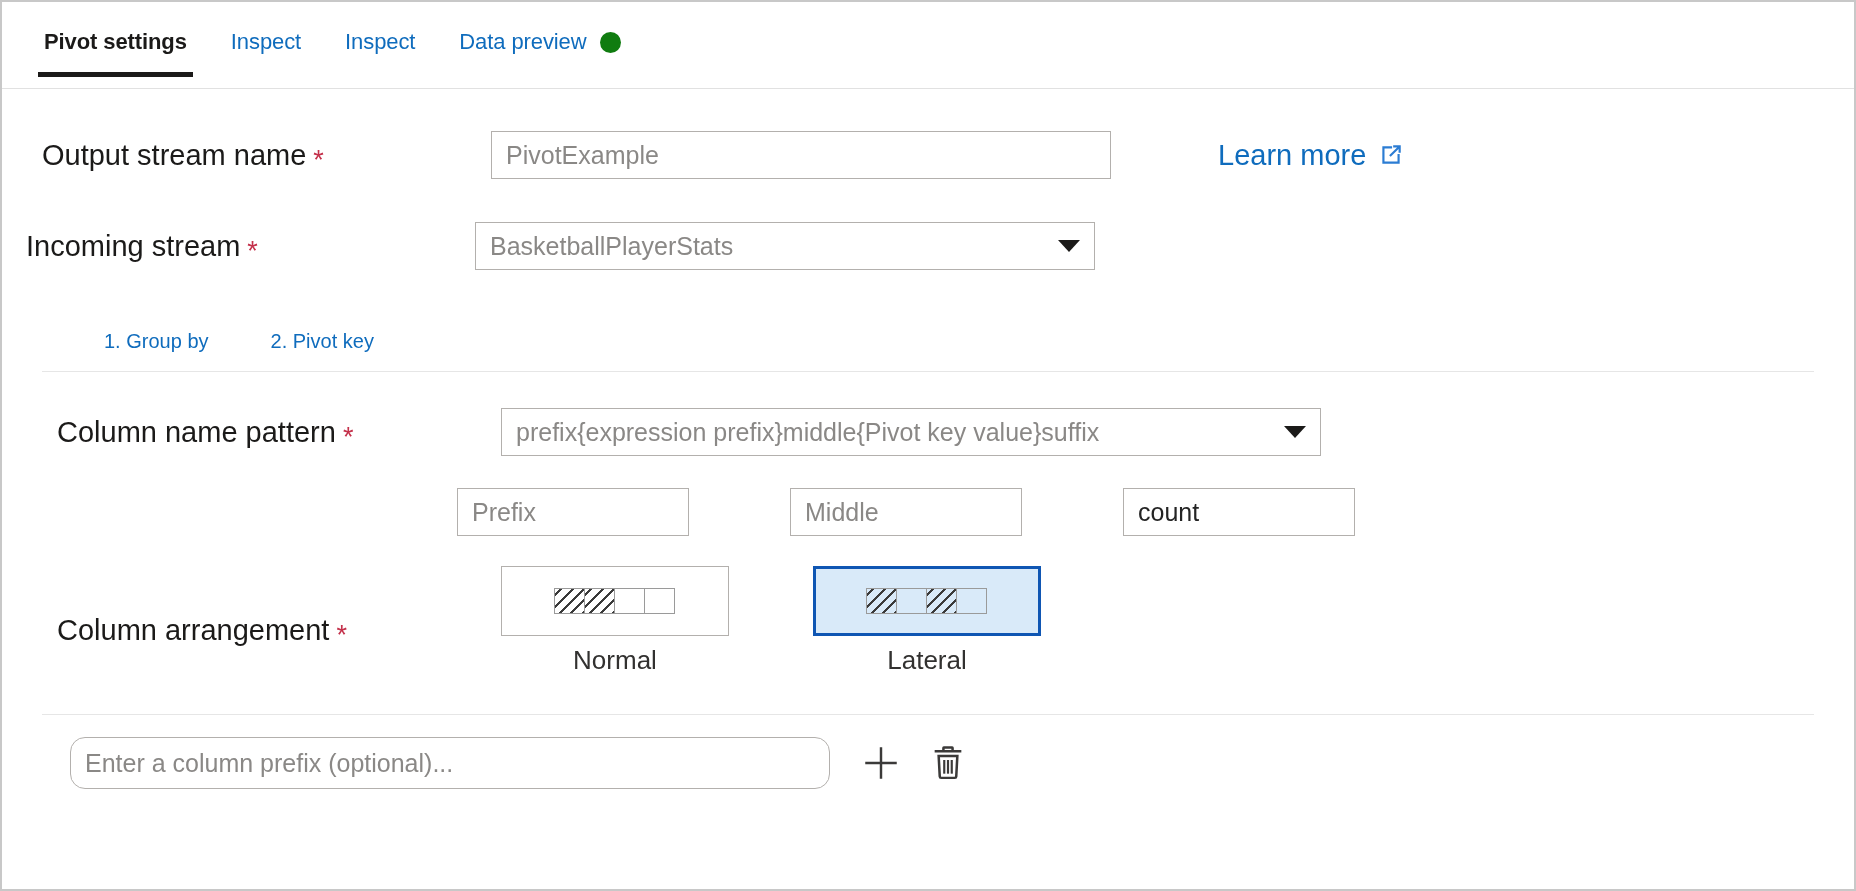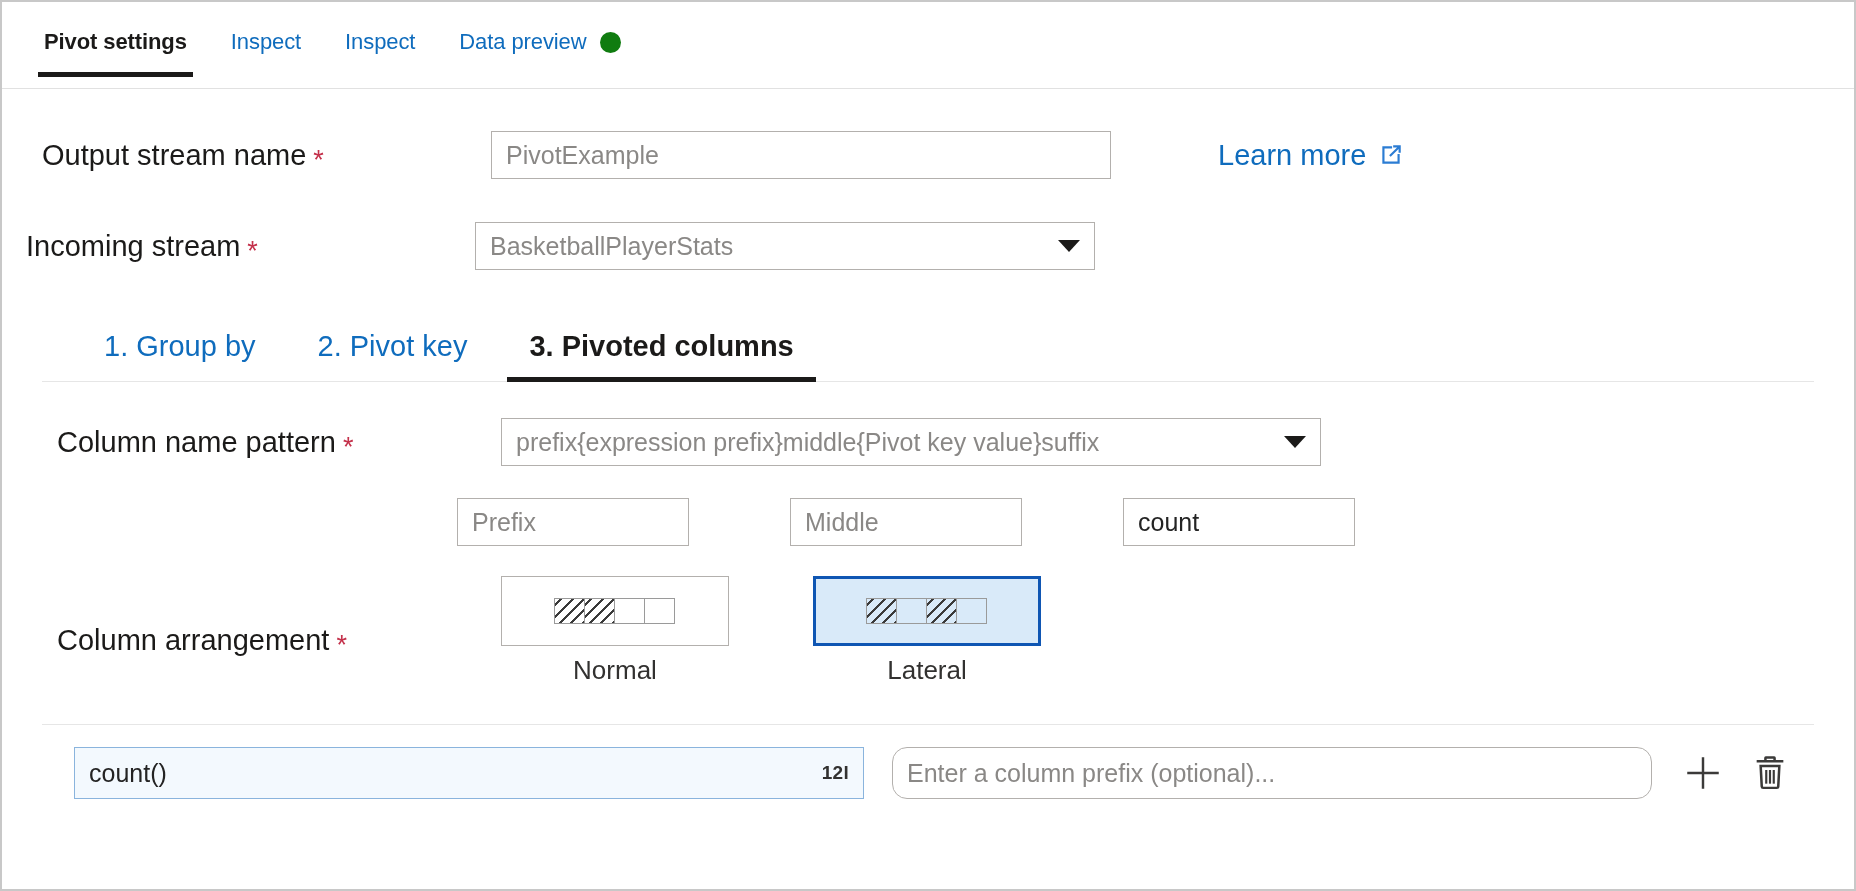--- a/index.html
+++ b/index.html
@@ -118,21 +118,21 @@
   
   .subtabs {
     display: flex;
     align-items: flex-start;
     border-bottom: 1px solid #e6e6e6;
     margin: 0 40px 0 40px;
     padding-left: 40px;
   }
   .subtab {
     position: relative;
-    font-size: 29px;
+    font-size: 20px;
     color: #0f6cbd;
     padding: 10px 22px 18px 22px;
     cursor: pointer;
     white-space: nowrap;
   }
   .subtab.active { color: #1b1a19; font-weight: 700; }
   .subtab.active::after {
     content: "";
     position: absolute;
     left: 0; right: 0; bottom: -1px;
@@ -259,23 +259,20 @@
       <span class="caret"></span>
     </div>
   </div>
 
   <div class="subtabs" style="margin-top:50px;">
     <div class="subtab">
       <span>1. Group by</span>
     </div>
     <div class="subtab" style="margin-left:18px;">
       <span>2. Pivot key</span>
-    </div>
-    <div class="subtab active" style="margin-left:18px;">
-      <span>3. Pivoted columns</span>
     </div>
   </div>
 
   <div class="row" style="margin-top:36px; padding-left:55px;">
     <div class="flabel" style="width:400px;">
       <span>Column name pattern</span><span class="req">*</span>
     </div>
     <div class="txtbox placeholder" style="width:820px;">
       <span class="val">prefix{expression prefix}middle{Pivot key value}suffix</span>
       <span class="caret"></span>
@@ -318,24 +315,20 @@
           <span class="cell"></span>
           <span class="cell hatch"></span>
           <span class="cell"></span>
         </div>
       </div>
       <div class="card-caption">Lateral</div>
     </div>
   </div>
 
   <div class="expr-row" style="margin:38px 40px 0 40px;">
-    <div class="expr-box" style="width:790px; margin-left:32px;">
-      <span class="val">count()</span>
-      <span class="type-badge">12l</span>
-    </div>
 
     <div class="txtbox placeholder" style="width:760px; height:52px; margin-left:28px;border-radius:15px;">
       <span class="val">Enter a column prefix (optional)...</span>
     </div>
 
     <div class="icon-btn" style="margin-left:30px;">
       <svg width="42" height="42" viewBox="0 0 24 24">
         <path d="M11.3 3 h1.4 v8.3 H21 v1.4 h-8.3 V21 h-1.4 v-8.3 H3 v-1.4 h8.3 Z" fill="#3b3a39"></path>
       </svg>
     </div>

